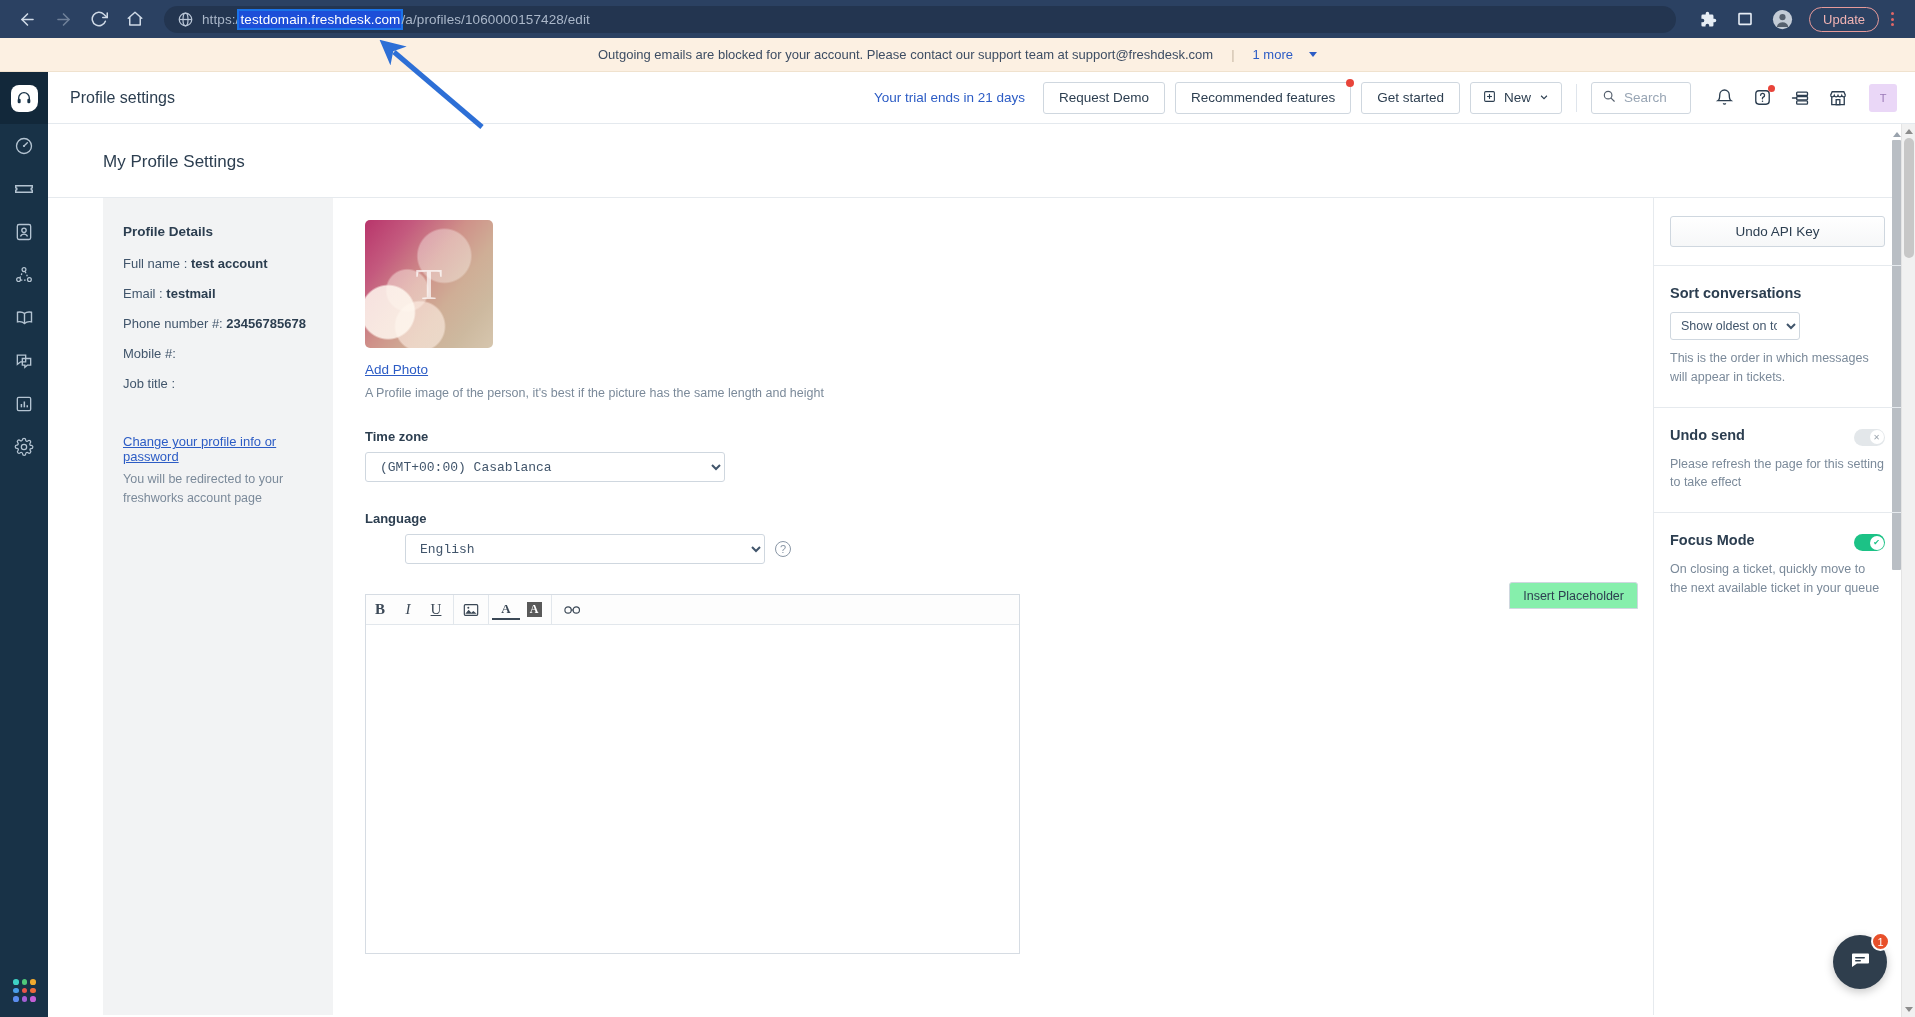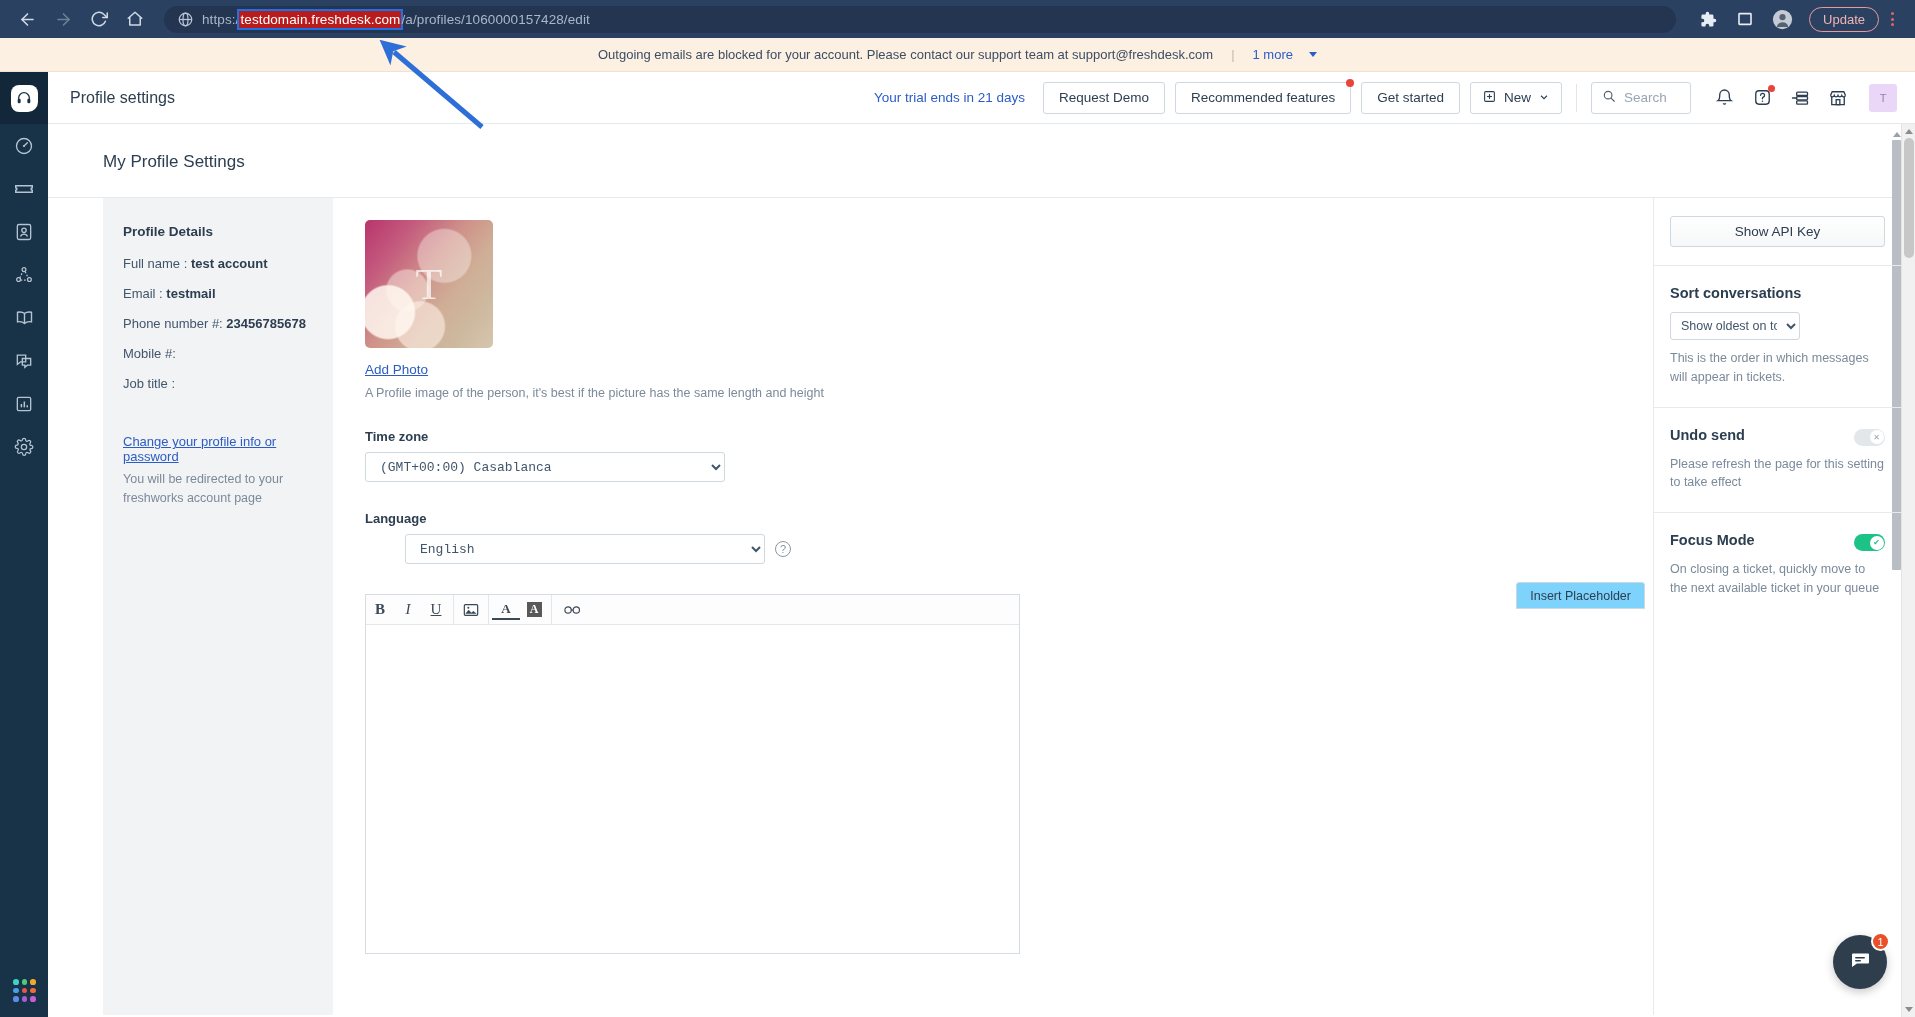--- a/index.html
+++ b/index.html
@@ -46,21 +46,21 @@
     margin-right: 9px;
     color: #b9c5d6;
   }
   .url-text {
     font-size: 13.5px;
     color: #aab7c9;
     white-space: nowrap;
     letter-spacing: 0.1px;
   }
   .url-highlight {
-    background: #b91c1c;
+    background: #1d4ed8;
     color: #ffffff;
     padding: 1px 1px;
     box-shadow: 0 0 0 2px #1a73e8;
   }
   .chrome-icon {
     width: 30px; height: 30px;
     display: flex; align-items: center; justify-content: center;
     color: #e7edf5;
     flex: 0 0 auto;
     margin-left: 7px;
@@ -382,23 +382,23 @@
     border: 1.4px solid #8a97a6;
     border-radius: 50%;
     color: #8a97a6;
     font-size: 11px;
     display: flex; align-items: center; justify-content: center;
     flex: 0 0 auto;
   }
   #signature-group { margin-top: 30px; position: relative; }
   #insert-placeholder {
     position: absolute;
-    right: 8px; top: -12px;
+    right: 15px; top: -12px;
     border: 1px solid #cfd7df;
-    background: #7dd3fc;
+    background: #86efac;
     border-radius: 3px 3px 0 0;
     height: 27px;
     padding: 0 13px;
     font-size: 12.5px;
     color: #2c3e50;
     display: flex; align-items: center;
   }
   #editor {
     border: 1px solid #d6dce3;
     width: 655px;
@@ -900,21 +900,21 @@
             </div>
           </div>
 
           <div id="form-scrollbar">
             <div class="up"></div>
             <div class="thumb"></div>
           </div>
 
           <div id="right-panel">
             <div id="view-api-wrap">
-              <div id="view-api-key">Show API Key</div>
+              <div id="view-api-key">Undo API Key</div>
             </div>
 
             <div class="rp-section">
               <div class="rp-title">Sort conversations</div>
               <select class="rp-select">
                 <option>Show oldest on top</option>
               </select>
               <div class="rp-desc">This is the order in which messages will appear in tickets.</div>
             </div>
 

